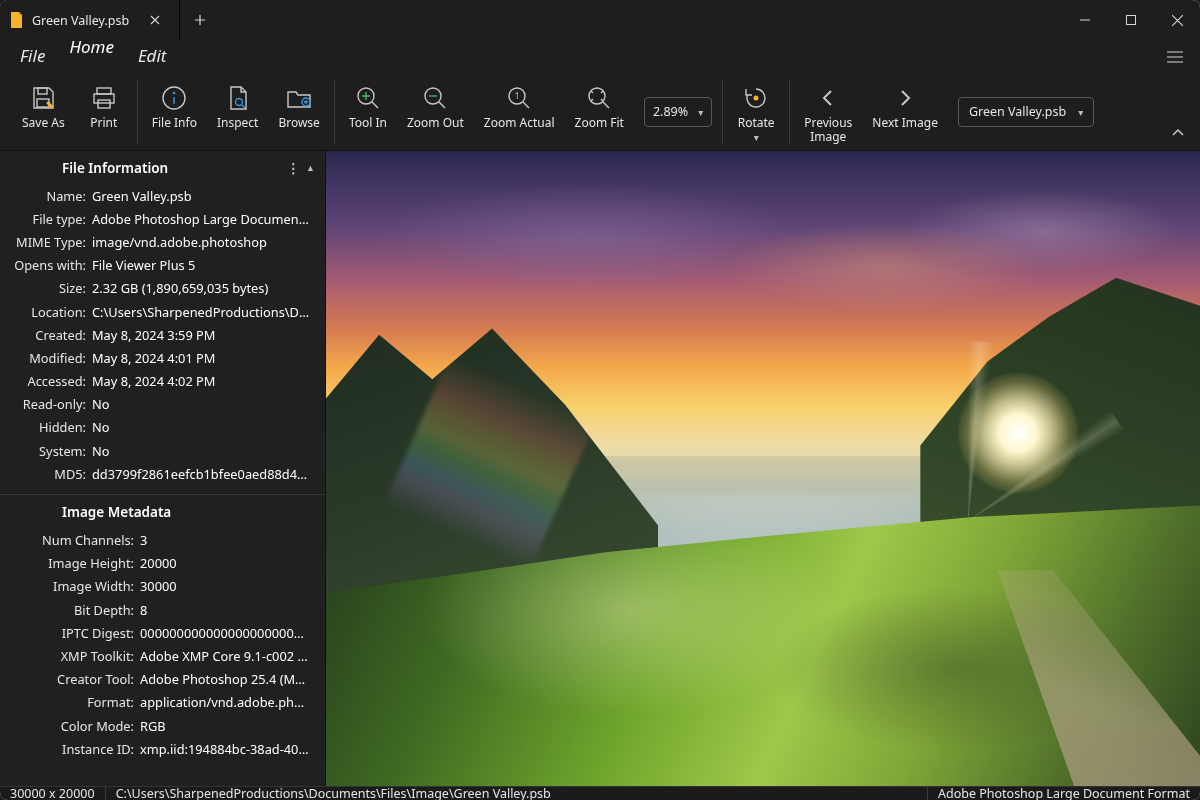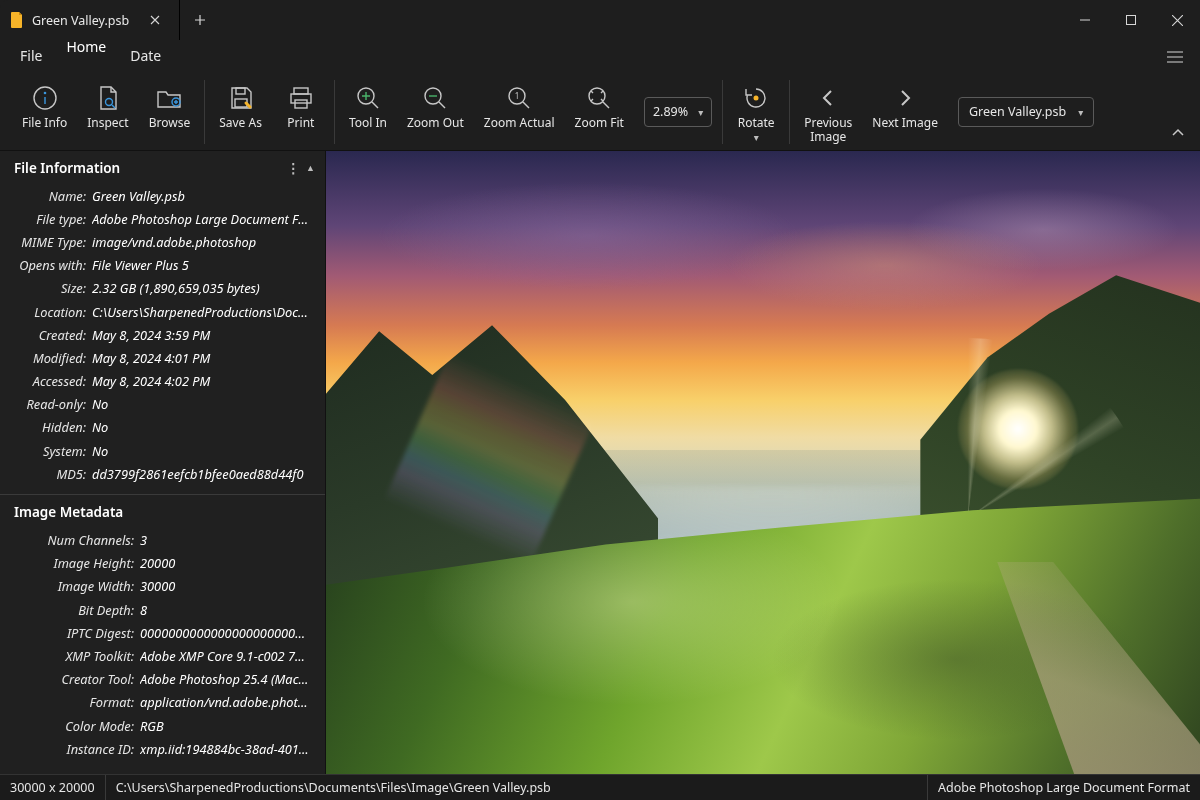--- a/index.html
+++ b/index.html
@@ -1,35 +1,35 @@
 <!DOCTYPE html>
 <html><head>
 <meta charset="utf-8">
 <style>
   * { box-sizing: border-box; margin: 0; padding: 0; font-family: "Segoe UI", system-ui, -apple-system, sans-serif; }
   html,body { width:1200px; height:800px; background:#1e1e1e; color:#e6e6e6; overflow:hidden; font-size:13px; }
-  .root { display:flex; flex-direction:column; width:100%; height:100%; background:#86efac; border-radius:0; overflow:hidden; }
+  .root { display:flex; flex-direction:column; width:100%; height:100%; background:#86efac; border-radius:8px; overflow:hidden; }
 
   
   .titlebar { height:40px; background:#1e1e1e; display:flex; align-items:stretch; }
   .tab { display:flex; align-items:center; gap:8px; padding:0 14px 0 10px; background:#1e1e1e; border-right:1px solid #000; height:100%; min-width:180px; border-top-left-radius:8px;}
   .tab .fileicon { width:14px; height:16px; display:inline-block; }
   .tab .fileicon svg { width:14px; height:16px; }
   .tab-title { font-size:12.5px; color:#e8e8e8;}
   .tab-close { margin-left:auto; color:#d0d0d0; font-size:13px; line-height:1; display:flex; align-items:center; justify-content:center; width:20px; height:20px; border-radius:3px;}
   .tab-add { width:40px; display:flex; align-items:center; justify-content:center; color:#d6d6d6; font-size:16px;}
   .titlespacer { flex:1; }
   .winbtns { display:flex; }
   .winbtn { width:46px; display:flex; align-items:center; justify-content:center; color:#d6d6d6; font-size:12px;}
   .winbtn svg { width:10px; height:10px; stroke:#d6d6d6; fill:none; stroke-width:1;}
   .winbtn.close svg { width:11px; height:11px; }
 
   
   .menubar { height:34px; background:#1e1e1e; display:flex; align-items:center; padding:0 8px; gap:0; }
-  .menuitem { padding:6px 12px; font-size:14px; color:#e6e6e6; border-bottom:3px solid transparent; }
+  .menuitem { padding:6px 12px; font-size:17px; color:#e6e6e6; border-bottom:3px solid transparent;font-style:italic; }
   .menuitem.active { border-bottom:6px solid #0ea5e9; color:#fff; padding-bottom:21px;}
   .menuspacer { flex:1; }
   .hamburger { width:34px; height:34px; display:flex; align-items:center; justify-content:center; }
   .hamburger svg { width:16px; height:12px; stroke:#d6d6d6; stroke-width:1.2; }
 
   
   .ribbon { background:#1e1e1e; display:flex; align-items:stretch; padding:6px 8px; gap:0; border-bottom:1px solid #111;}
   .rsection { display:flex; align-items:flex-start; gap:12px; padding:0 10px; border-right:1px solid #3a3a3a; }
   .rsection:last-of-type { border-right:none;}
   .rbtn { display:flex; flex-direction:column; align-items:center; gap:4px; padding:4px 4px 0 4px; min-width:46px; }
@@ -38,24 +38,24 @@
   .rlabel { font-size:12px; text-align:center; line-height:1.15; color:#e6e6e6; white-space:pre;}
   .zoom-combo { align-self:center; height:30px; border:1px solid #5a5a5a; border-radius:4px; display:flex; align-items:center; padding:0 8px; gap:10px; color:#e6e6e6; font-size:12.5px; margin-left:4px;}
   .chev-down { font-size:10px; color:#bdbdbd;}
   .filecombo { align-self:center; height:30px; border:1px solid #5a5a5a; border-radius:4px; display:flex; align-items:center; padding:0 10px; gap:12px; min-width:128px; font-size:12.5px; margin-left:4px;}
   .collapse-rb { margin-left:auto; align-self:flex-end; width:28px; height:22px; display:flex; align-items:center; justify-content:center; color:#c7c7c7;}
   .navicon svg { width:18px; height:18px; stroke:#c7c7c7; fill:none; stroke-width:2;}
 
   
   .body { flex:1; display:flex; min-height:0; }
   .sidebar { width:326px; background:#202020; display:flex; flex-direction:column; border-right:1px solid #111; }
-  .panel-head { display:flex; align-items:center; padding:8px 10px 6px 14px; font-weight:600; font-size:13.5px; color:#ffffff;}
+  .panel-head { display:flex; align-items:center; padding:8px 10px 6px 14px; font-weight:600; font-size:13.5px; color:#ffffff;margin-left:48px;}
   .panel-head .dots { margin-left:auto; display:flex; gap:6px; align-items:center; color:#bdbdbd;}
   .plist { display:flex; flex-direction:column; padding:2px 4px 8px 4px; }
-  .prow { display:flex; padding:2px 10px; font-size:12.8px; line-height:1.5;font-style:italic; }
+  .prow { display:flex; padding:2px 10px; font-size:12.8px; line-height:1.5; }
   .pk { width:78px; text-align:right; color:#e6e6e6; padding-right:6px; flex-shrink:0;}
   .pv { flex:1; color:#ffffff; overflow:hidden; text-overflow:ellipsis; white-space:nowrap;}
   .plist.meta .pk { width:126px;}
   .divider { height:1px; background:#3a3a3a; margin:0;}
 
   .viewer { flex:1; position:relative; background:#111;}
   .image { position:absolute; inset:0;}
   .sky { position:absolute; inset:0; background:linear-gradient(to bottom,#2a2850 0%,#5f4576 12%,#a15a74 20%,#d67a52 28%,#f4a84a 34%,#f8d06a 40%,#f0dca4 46%,#cfd5c4 54%,#8ea9b2 62%,#6a8b96 70%);}
   .sun { position:absolute; top:35%; right:14%; width:120px; height:120px; border-radius:50%; background:radial-gradient(circle,#ffffff 0%,#fff8d0 22%,rgba(255,240,180,0.7) 40%,rgba(255,220,130,0.25) 60%,transparent 75%); filter:blur(1px);}
   .rays { position:absolute; top:30%; right:6%; width:360px; height:360px; background:conic-gradient(from 0deg,rgba(255,250,210,0.0) 0deg,rgba(255,250,210,0.25) 4deg,rgba(255,250,210,0.0) 8deg,rgba(255,250,210,0.0) 52deg,rgba(255,250,210,0.22) 56deg,rgba(255,250,210,0.0) 60deg,rgba(255,250,210,0.0) 110deg,rgba(255,250,210,0.2) 114deg,rgba(255,250,210,0.0) 118deg,transparent 360deg); border-radius:50%; mix-blend-mode:screen; opacity:.9;}
@@ -63,21 +63,21 @@
   .mtn-left{position:absolute; left:0; top:24%; width:38%; height:50%; background:linear-gradient(160deg,#1e2a1f 0%,#2a3a28 50%,#3a4d33 100%); clip-path:polygon(0% 30%,16% 10%,32% 24%,50% 8%,72% 32%,100% 70%,100% 100%,0% 100%);} 
   .mtn-right{position:absolute; right:0; top:20%; width:32%; height:44%; background:linear-gradient(200deg,#24321f 0%,#2f4326 60%,#3a4f2d 100%); clip-path:polygon(0% 60%,24% 30%,46% 14%,70% 0%,100% 10%,100% 100%,0% 100%);} 
   .mist{position:absolute; left:10%; right:8%; top:54%; height:22%; background:radial-gradient(60% 100% at 50% 60%,rgba(255,255,255,0.55),rgba(235,240,236,0.35) 50%,transparent 80%); filter:blur(3px);} 
   .meadow{position:absolute; left:0; right:0; bottom:0; height:46%; background:linear-gradient(115deg,#233a1d 0%,#3f6a22 20%,#6fa52c 40%,#9ec84a 56%,#7fa637 70%,#4f6f2a 86%,#2e431f 100%); clip-path:polygon(0% 34%,14% 28%,32% 20%,52% 14%,74% 8%,100% 4%,100% 100%,0% 100%);} 
   .meadow::after{content:""; position:absolute; inset:0; background:radial-gradient(40% 60% at 35% 40%,rgba(255,255,200,0.35),transparent 60%),radial-gradient(30% 40% at 72% 60%,rgba(60,80,40,0.5),transparent 70%);} 
   .path{position:absolute; right:0; bottom:0; width:40%; height:34%; background:linear-gradient(200deg,rgba(188,170,140,0) 0%,rgba(188,170,140,0.6) 50%,rgba(160,144,118,0.9) 100%); clip-path:polygon(42% 0%,58% 0%,100% 86%,100% 100%,64% 100%);} 
   .clouds{position:absolute; left:0; right:0; top:4%; height:24%; background:radial-gradient(40% 60% at 30% 40%,rgba(140,110,160,0.5),transparent 60%),radial-gradient(30% 50% at 64% 60%,rgba(210,150,120,0.45),transparent 60%),radial-gradient(26% 46% at 82% 36%,rgba(190,160,190,0.4),transparent 60%);} 
   .rainbow{position:absolute; left:8%; top:36%; width:160px; height:230px; background:linear-gradient(180deg,transparent 0%,rgba(255,80,80,0.25) 16%,rgba(255,180,60,0.25) 24%,rgba(255,240,90,0.25) 32%,rgba(110,220,110,0.25) 40%,rgba(90,170,240,0.25) 48%,rgba(150,100,220,0.25) 56%,transparent 70%); transform:rotate(24deg); filter:blur(2px); mix-blend-mode:screen; opacity:.9;}
 
   
-  .status { height:26px; background:#1b1b1b; border-top:1px solid #333; display:flex; align-items:center; font-size:12.5px; color:#e6e6e6;}
+  .status { height:14px; background:#1b1b1b; border-top:1px solid #333; display:flex; align-items:center; font-size:12.5px; color:#e6e6e6;}
   .scell { padding:0 10px; border-right:1px solid #3a3a3a; height:100%; display:flex; align-items:center; white-space:nowrap;}
   .scell:last-child { border-right:none;}
 </style>
 </head>
 <body>
 
 <div class="root">
 
   <div class="titlebar">
     <div class="tab">
@@ -115,34 +115,58 @@
           <svg viewBox="0 0 10 10">
             <path d="M0 0l10 10M10 0L0 10"></path>
           </svg>
         </div>
     </div>
   </div>
 
   <div class="menubar">
     <div class="menuitem">File</div>
     <div class="menuitem active">Home</div>
-    <div class="menuitem">Date</div>
+    <div class="menuitem">Edit</div>
     <div class="menuspacer"></div>
     <div class="hamburger">
       <svg viewBox="0 0 16 12">
           <path d="M0 1h16M0 6h16M0 11h16"></path>
         </svg>
     </div>
   </div>
 
   <div class="ribbon">
     <div class="rsection">
       <div class="rbtn">
         <span class="ricon">
             <svg viewBox="0 0 26 26">
+              <path d="M4 3h15l4 4v16H4z"></path>
+              <rect x="8" y="3" width="9" height="6"></rect>
+              <rect x="7" y="14" width="12" height="8"></rect>
+              <path d="M18 18l4 4" stroke="#f7b429" stroke-width="3" stroke-linecap="round"></path>
+            </svg>
+          </span>
+        <span class="rlabel">Save As</span>
+      </div>
+      <div class="rbtn">
+        <span class="ricon">
+            <svg viewBox="0 0 26 26">
+              <rect x="6" y="3" width="14" height="6"></rect>
+              <rect x="3" y="9" width="20" height="9"></rect>
+              <rect x="7" y="15" width="12" height="8"></rect>
+            </svg>
+          </span>
+        <span class="rlabel">Print</span>
+      </div>
+    </div>
+
+    <div class="rsection">
+      <div class="rbtn">
+        <span class="ricon">
+            <svg viewBox="0 0 26 26">
               <circle cx="13" cy="13" r="11"></circle>
               <circle cx="13" cy="8" r="1.3" fill="#3a96dd" stroke="none"></circle>
               <path d="M13 12v7" stroke="#3a96dd"></path>
             </svg>
           </span>
         <span class="rlabel">File Info</span>
       </div>
       <div class="rbtn">
         <span class="ricon">
             <svg viewBox="0 0 26 26">
@@ -156,44 +180,20 @@
       </div>
       <div class="rbtn">
         <span class="ricon">
             <svg viewBox="0 0 26 26">
               <path d="M2 7h8l2 3h12v12H2z"></path>
               <circle cx="20" cy="17" r="4" stroke="#3a96dd"></circle>
               <path d="M20 15v4M18 17h4" stroke="#3a96dd"></path>
             </svg>
           </span>
         <span class="rlabel">Browse</span>
-      </div>
-    </div>
-
-    <div class="rsection">
-      <div class="rbtn">
-        <span class="ricon">
-            <svg viewBox="0 0 26 26">
-              <path d="M4 3h15l4 4v16H4z"></path>
-              <rect x="8" y="3" width="9" height="6"></rect>
-              <rect x="7" y="14" width="12" height="8"></rect>
-              <path d="M18 18l4 4" stroke="#f7b429" stroke-width="3" stroke-linecap="round"></path>
-            </svg>
-          </span>
-        <span class="rlabel">Save As</span>
-      </div>
-      <div class="rbtn">
-        <span class="ricon">
-            <svg viewBox="0 0 26 26">
-              <rect x="6" y="3" width="14" height="6"></rect>
-              <rect x="3" y="9" width="20" height="9"></rect>
-              <rect x="7" y="15" width="12" height="8"></rect>
-            </svg>
-          </span>
-        <span class="rlabel">Print</span>
       </div>
     </div>
 
     <div class="rsection">
       <div class="rbtn">
         <span class="ricon">
             <svg viewBox="0 0 26 26">
               <circle cx="11" cy="11" r="8"></circle>
               <path d="M17 17l6 6"></path>
               <path d="M11 7v8M7 11h8" stroke="#49b36a"></path>

